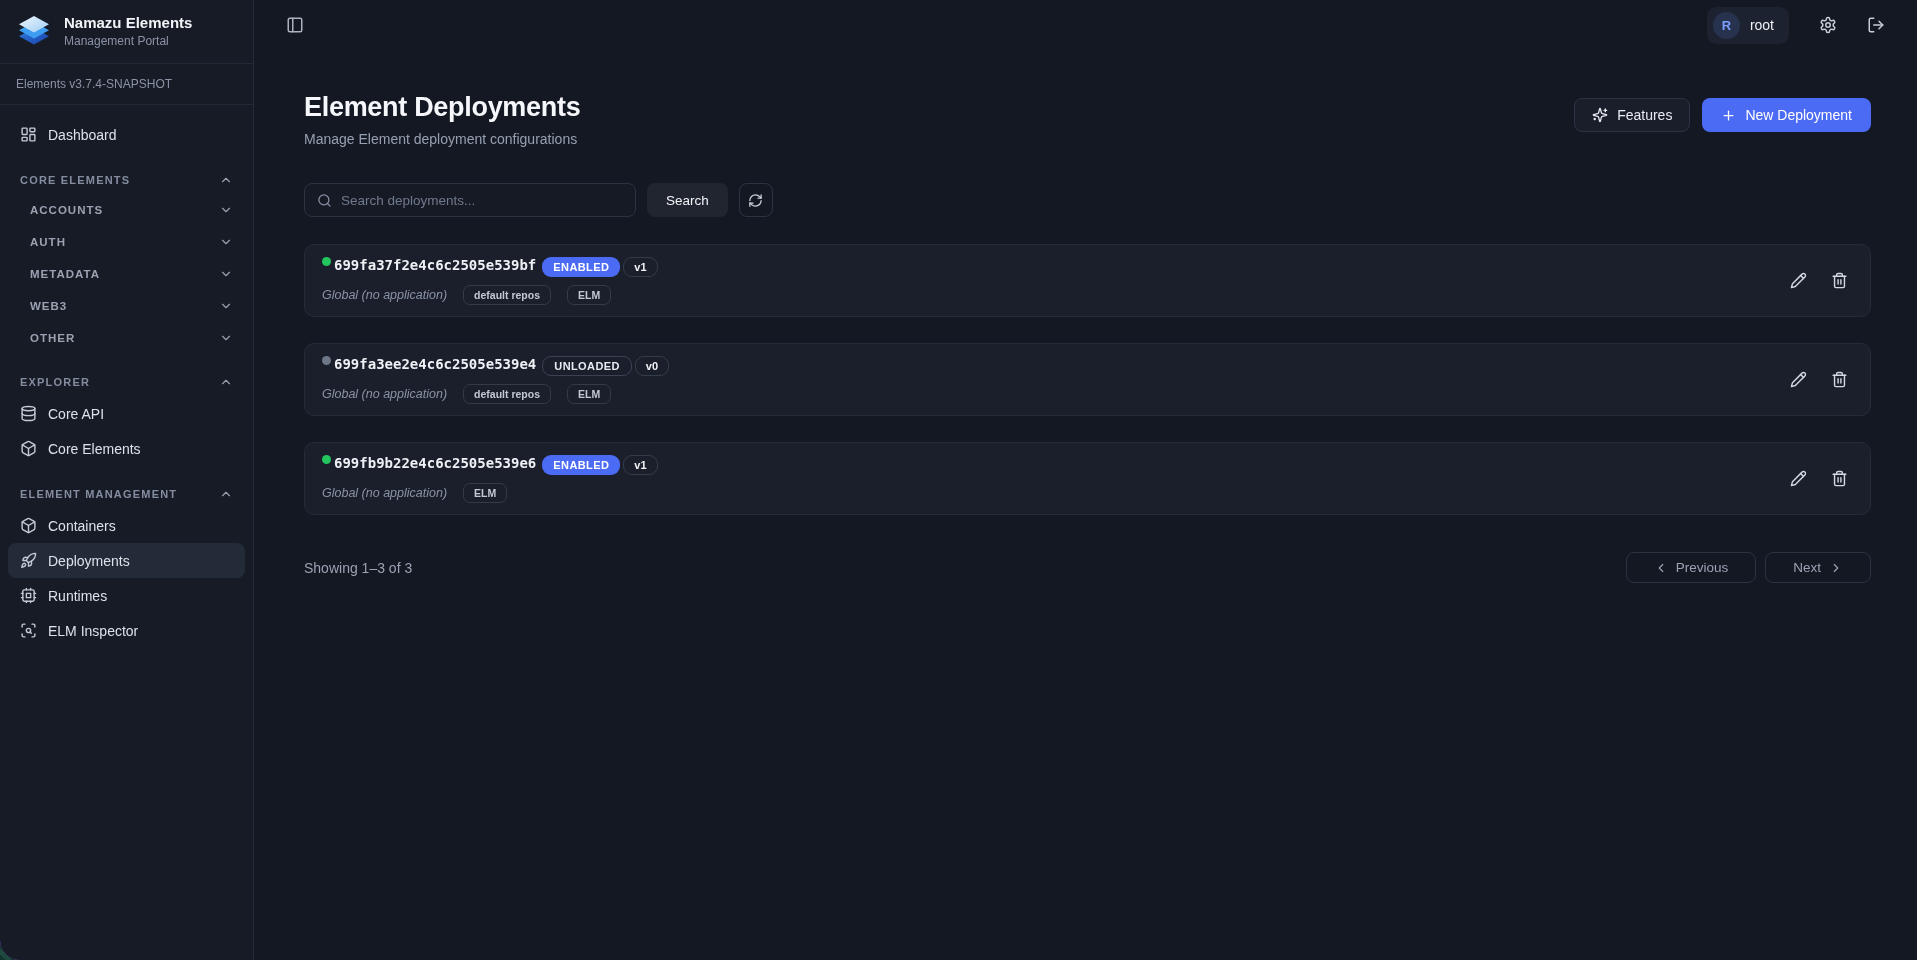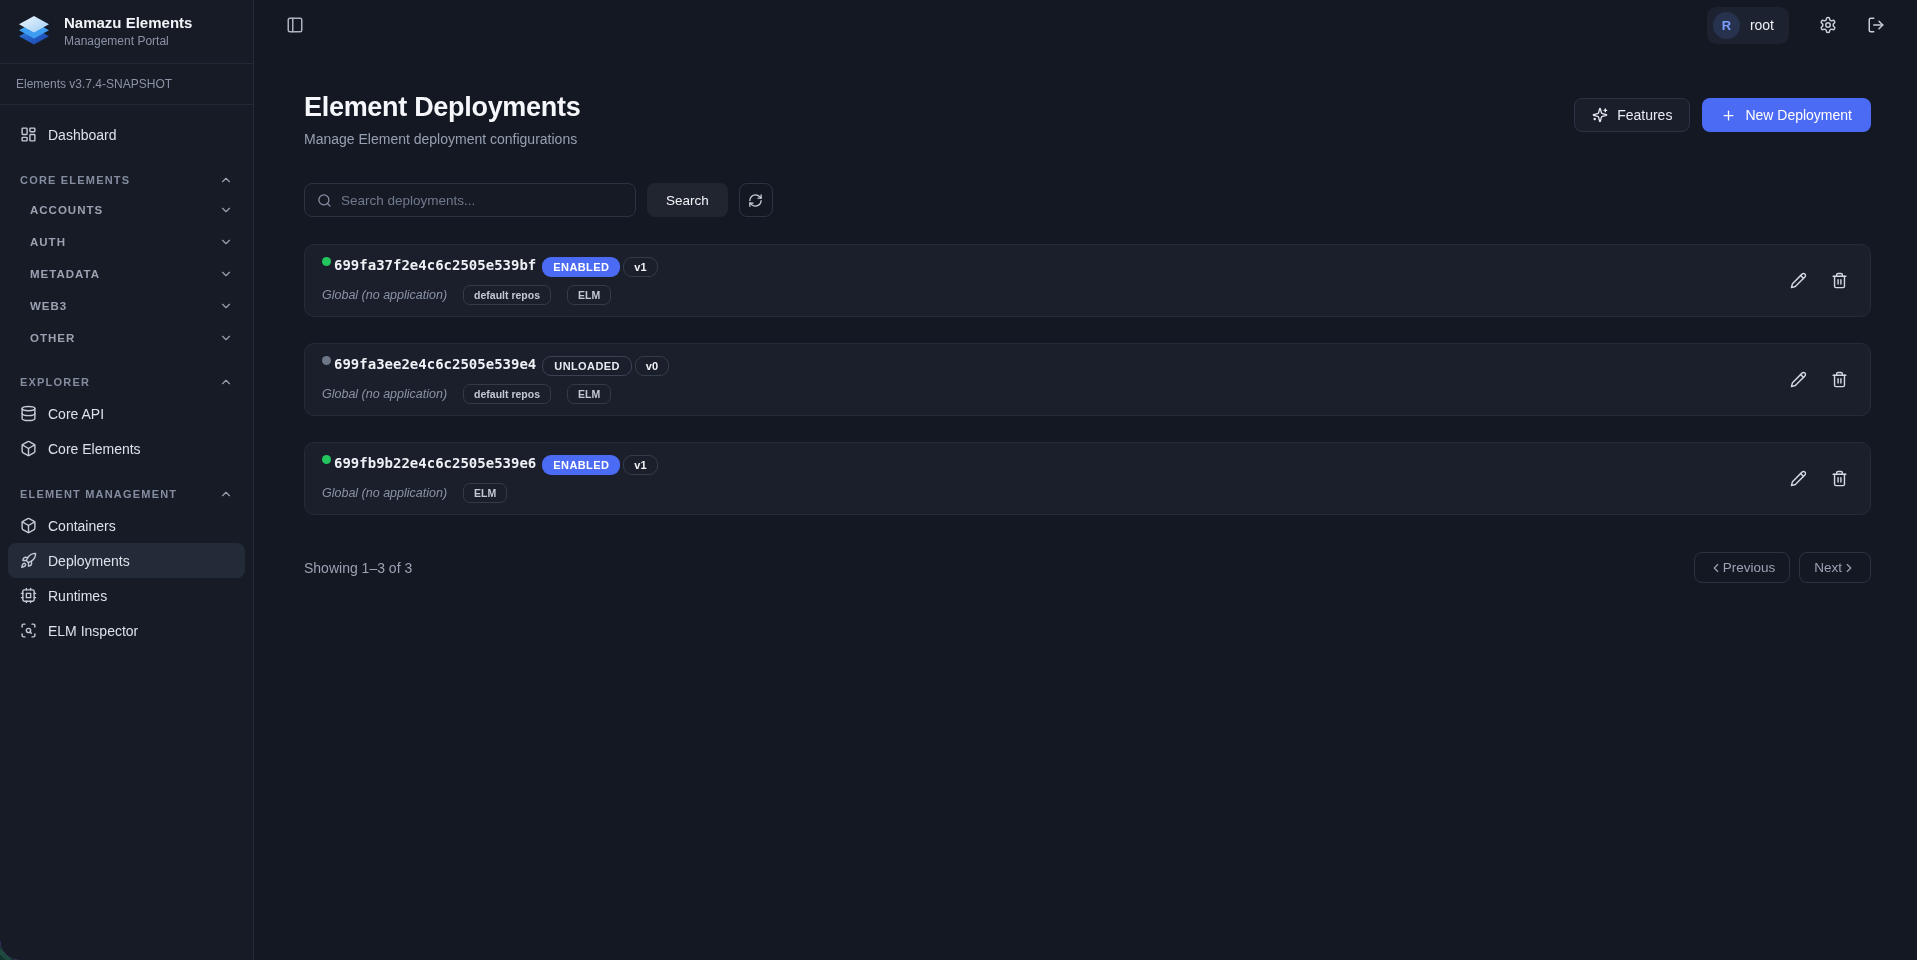--- a/index.html
+++ b/index.html
@@ -115,23 +115,23 @@
   .card-row2 { display: flex; align-items: center; gap: 16px; }
   .dep-scope { font-size: 12.5px; font-style: italic; color: #8a93a6; }
   .tag { border: 1px solid #333a48; border-radius: 7px; padding: 3px 10px; font-size: 10.5px; font-weight: bold; color: #c2c8d4; }
   .card-actions { display: flex; align-items: center; gap: 24px; }
   .card-actions .icon-btn svg { width: 17px; height: 17px; color: #d3d8e1; }
 
   .footer-row { display: flex; align-items: center; justify-content: space-between; margin-top: 37px; }
   .list-summary { font-size: 14px; color: #9aa2b3; }
   .pager { display: flex; gap: 9px; }
   .pager-btn {
-    display: inline-flex; align-items: center; 
+    display: inline-flex; align-items: center; gap: 8px;
     background: transparent; border: 1px solid #2b3240; border-radius: 8px;
-    color: #9aa2b3; font-size: 13.5px; padding: 7px 14px; cursor: pointer; font-family: inherit;
+    color: #9aa2b3; font-size: 13.5px; padding: 7px 27px; cursor: pointer; font-family: inherit;
   }
   .pager-btn svg { width: 14px; height: 14px; }
 </style>
 </head>
 <body>
 
 <div class="app">
 
   <aside class="sidebar">
     <div class="brand">

